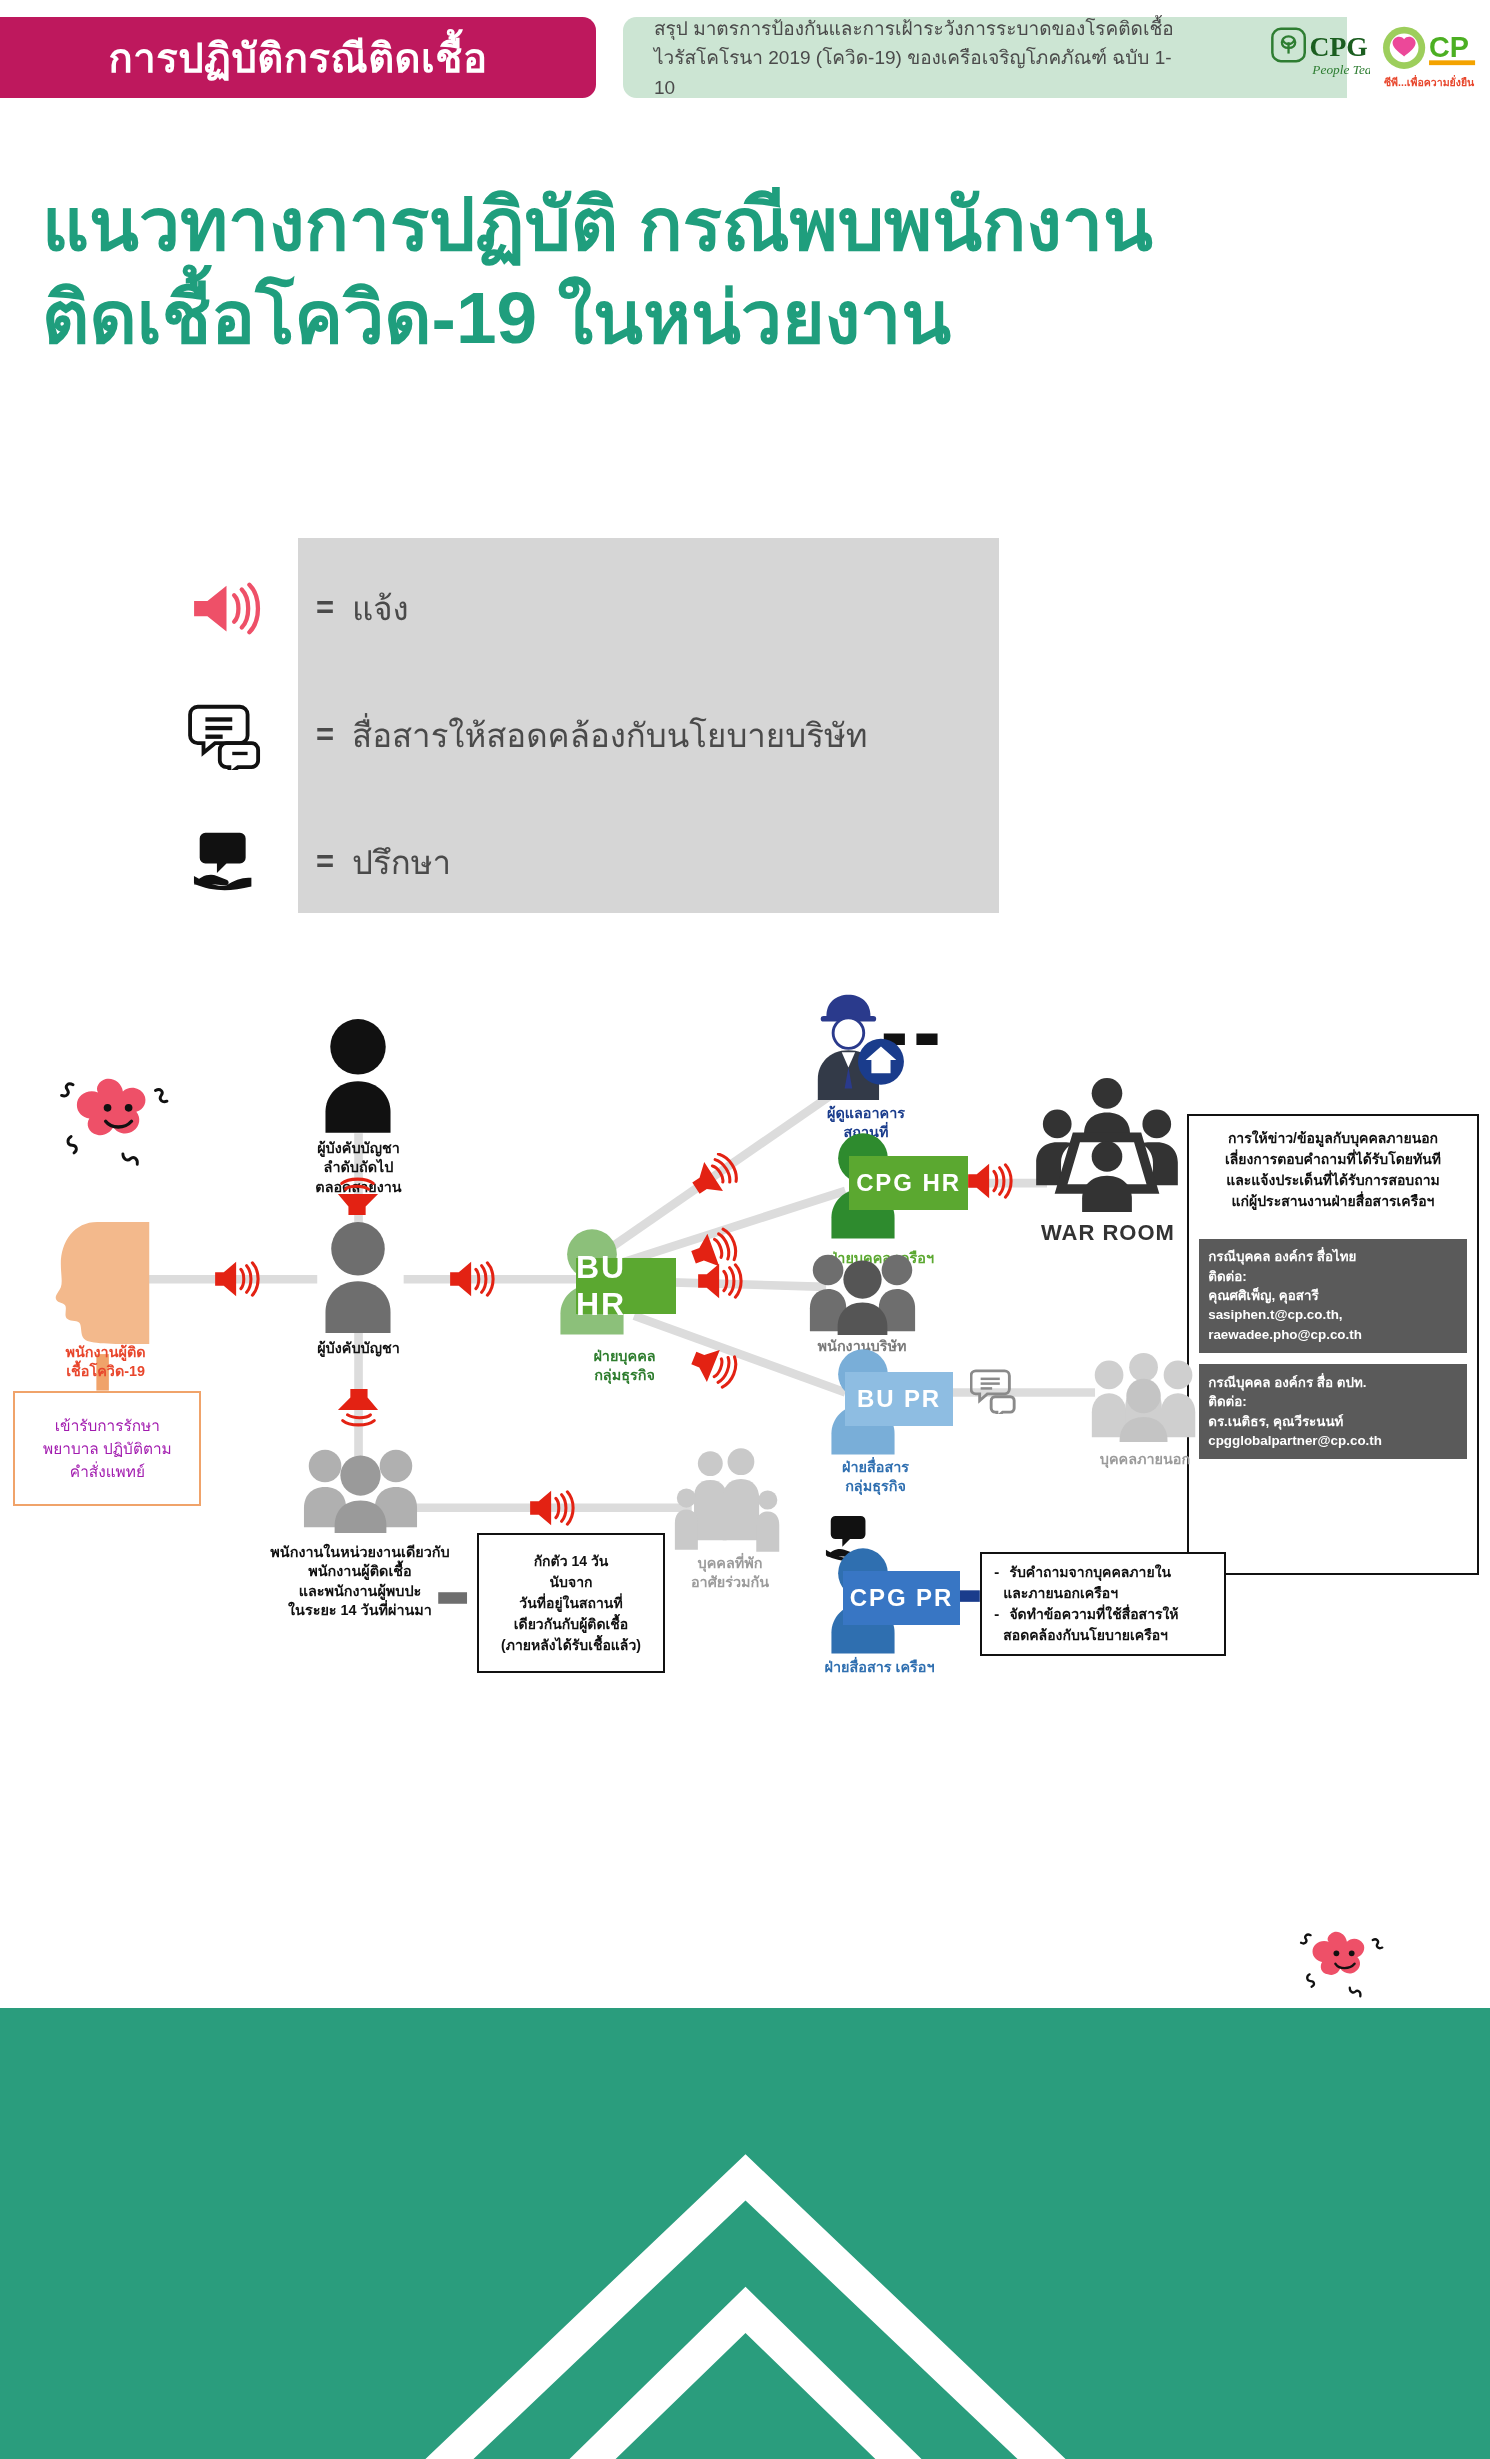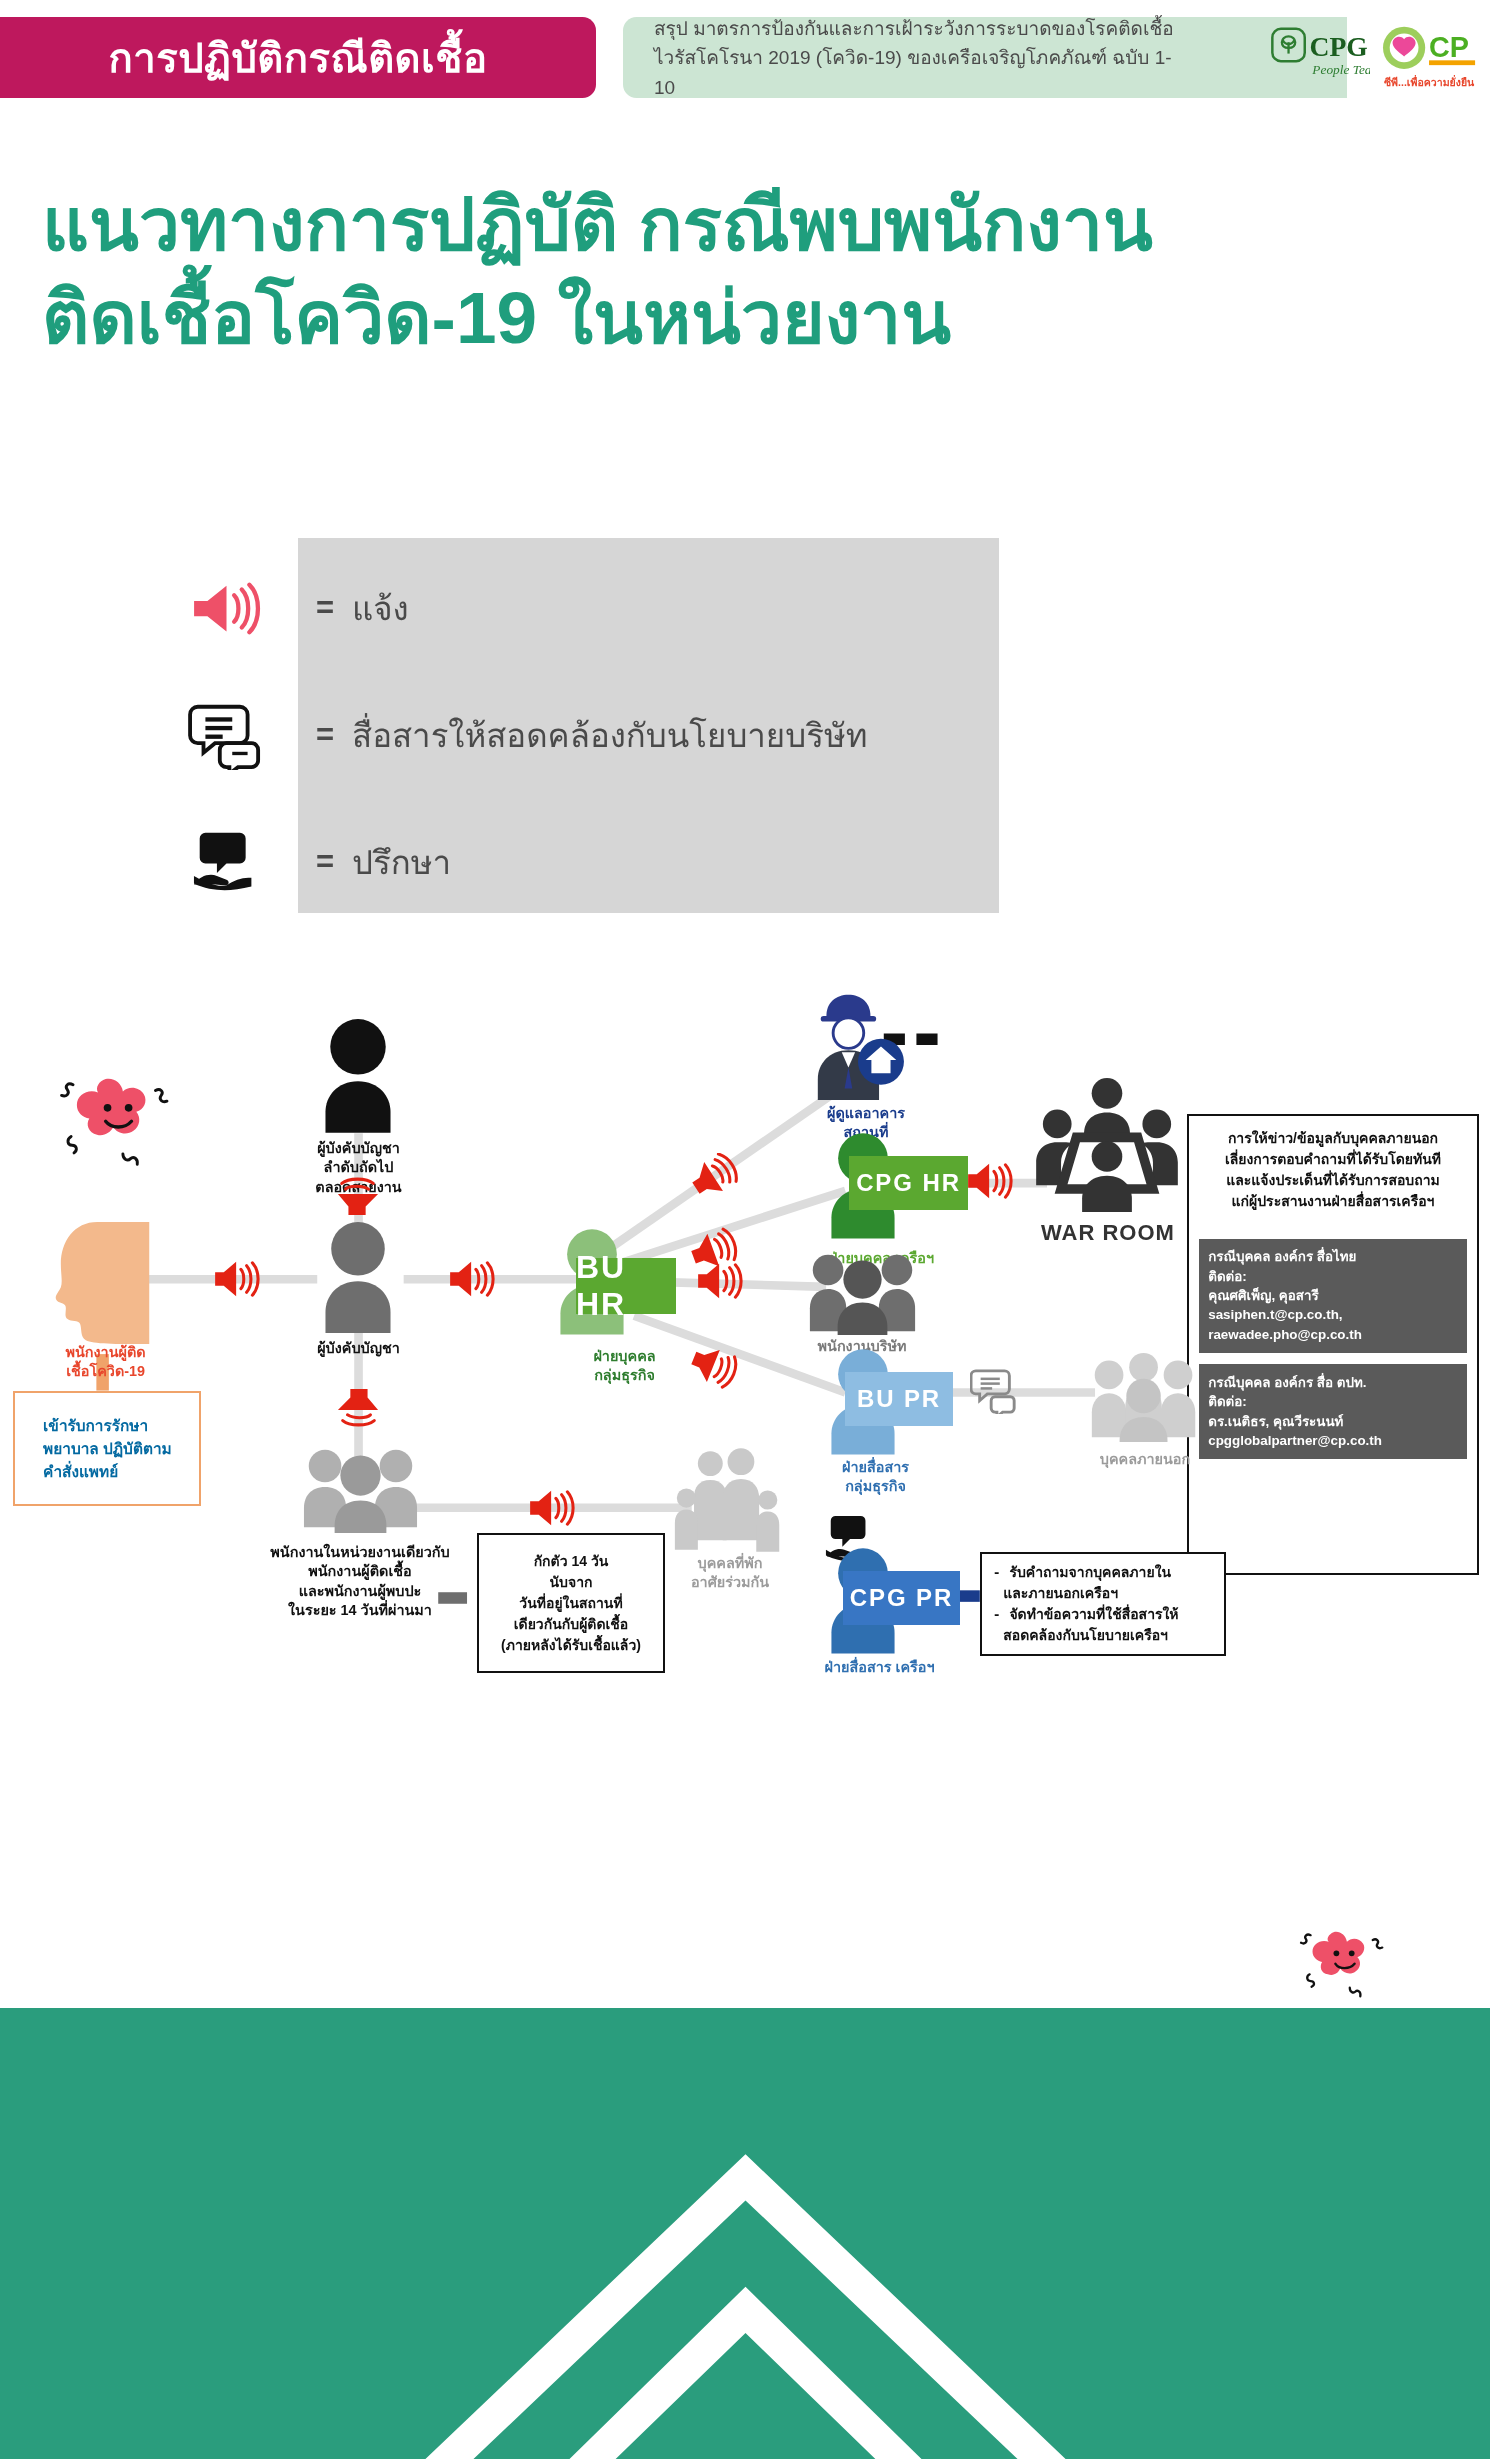--- a/index.html
+++ b/index.html
@@ -61,22 +61,22 @@
   .infobox{
     position:absolute;background:#fff;border:2.9px solid #111;
     font-size:14px;line-height:1.5;color:#111;font-weight:bold;padding:8.6px 10.6px;box-sizing:border-box;
   }
   .grayblock{
     background:#5a5a5a;color:#fff;font-size:13.4px;line-height:1.45;font-weight:bold;
     padding:8.6px 9.6px;box-sizing:border-box;
   }
   .orangebox{
     position:absolute;background:#fff;border:2.9px solid #f0a36a;
-    color:#0369a1;font-size:15.4px;line-height:1.5;font-weight:bold;
-    display:flex;align-items:center;justify-content:center;box-sizing:border-box;
+    color:#a21caf;font-size:15.4px;line-height:1.5;font-weight:normal;
+    display:flex;align-items:center;justify-content:center;text-align:center;box-sizing:border-box;
   }
 
   
   #footer{position:absolute;left:0;top:2008px;width:1491px;height:452px;background:#2a9d7d;}
   #footer-chev{position:absolute;left:0;top:0;width:1491px;height:452px;}
   #virus-bottom{position:absolute;left:1292px;top:1917px;width:106px;height:86px;}
 </style>
 </head>
 <body>
 

